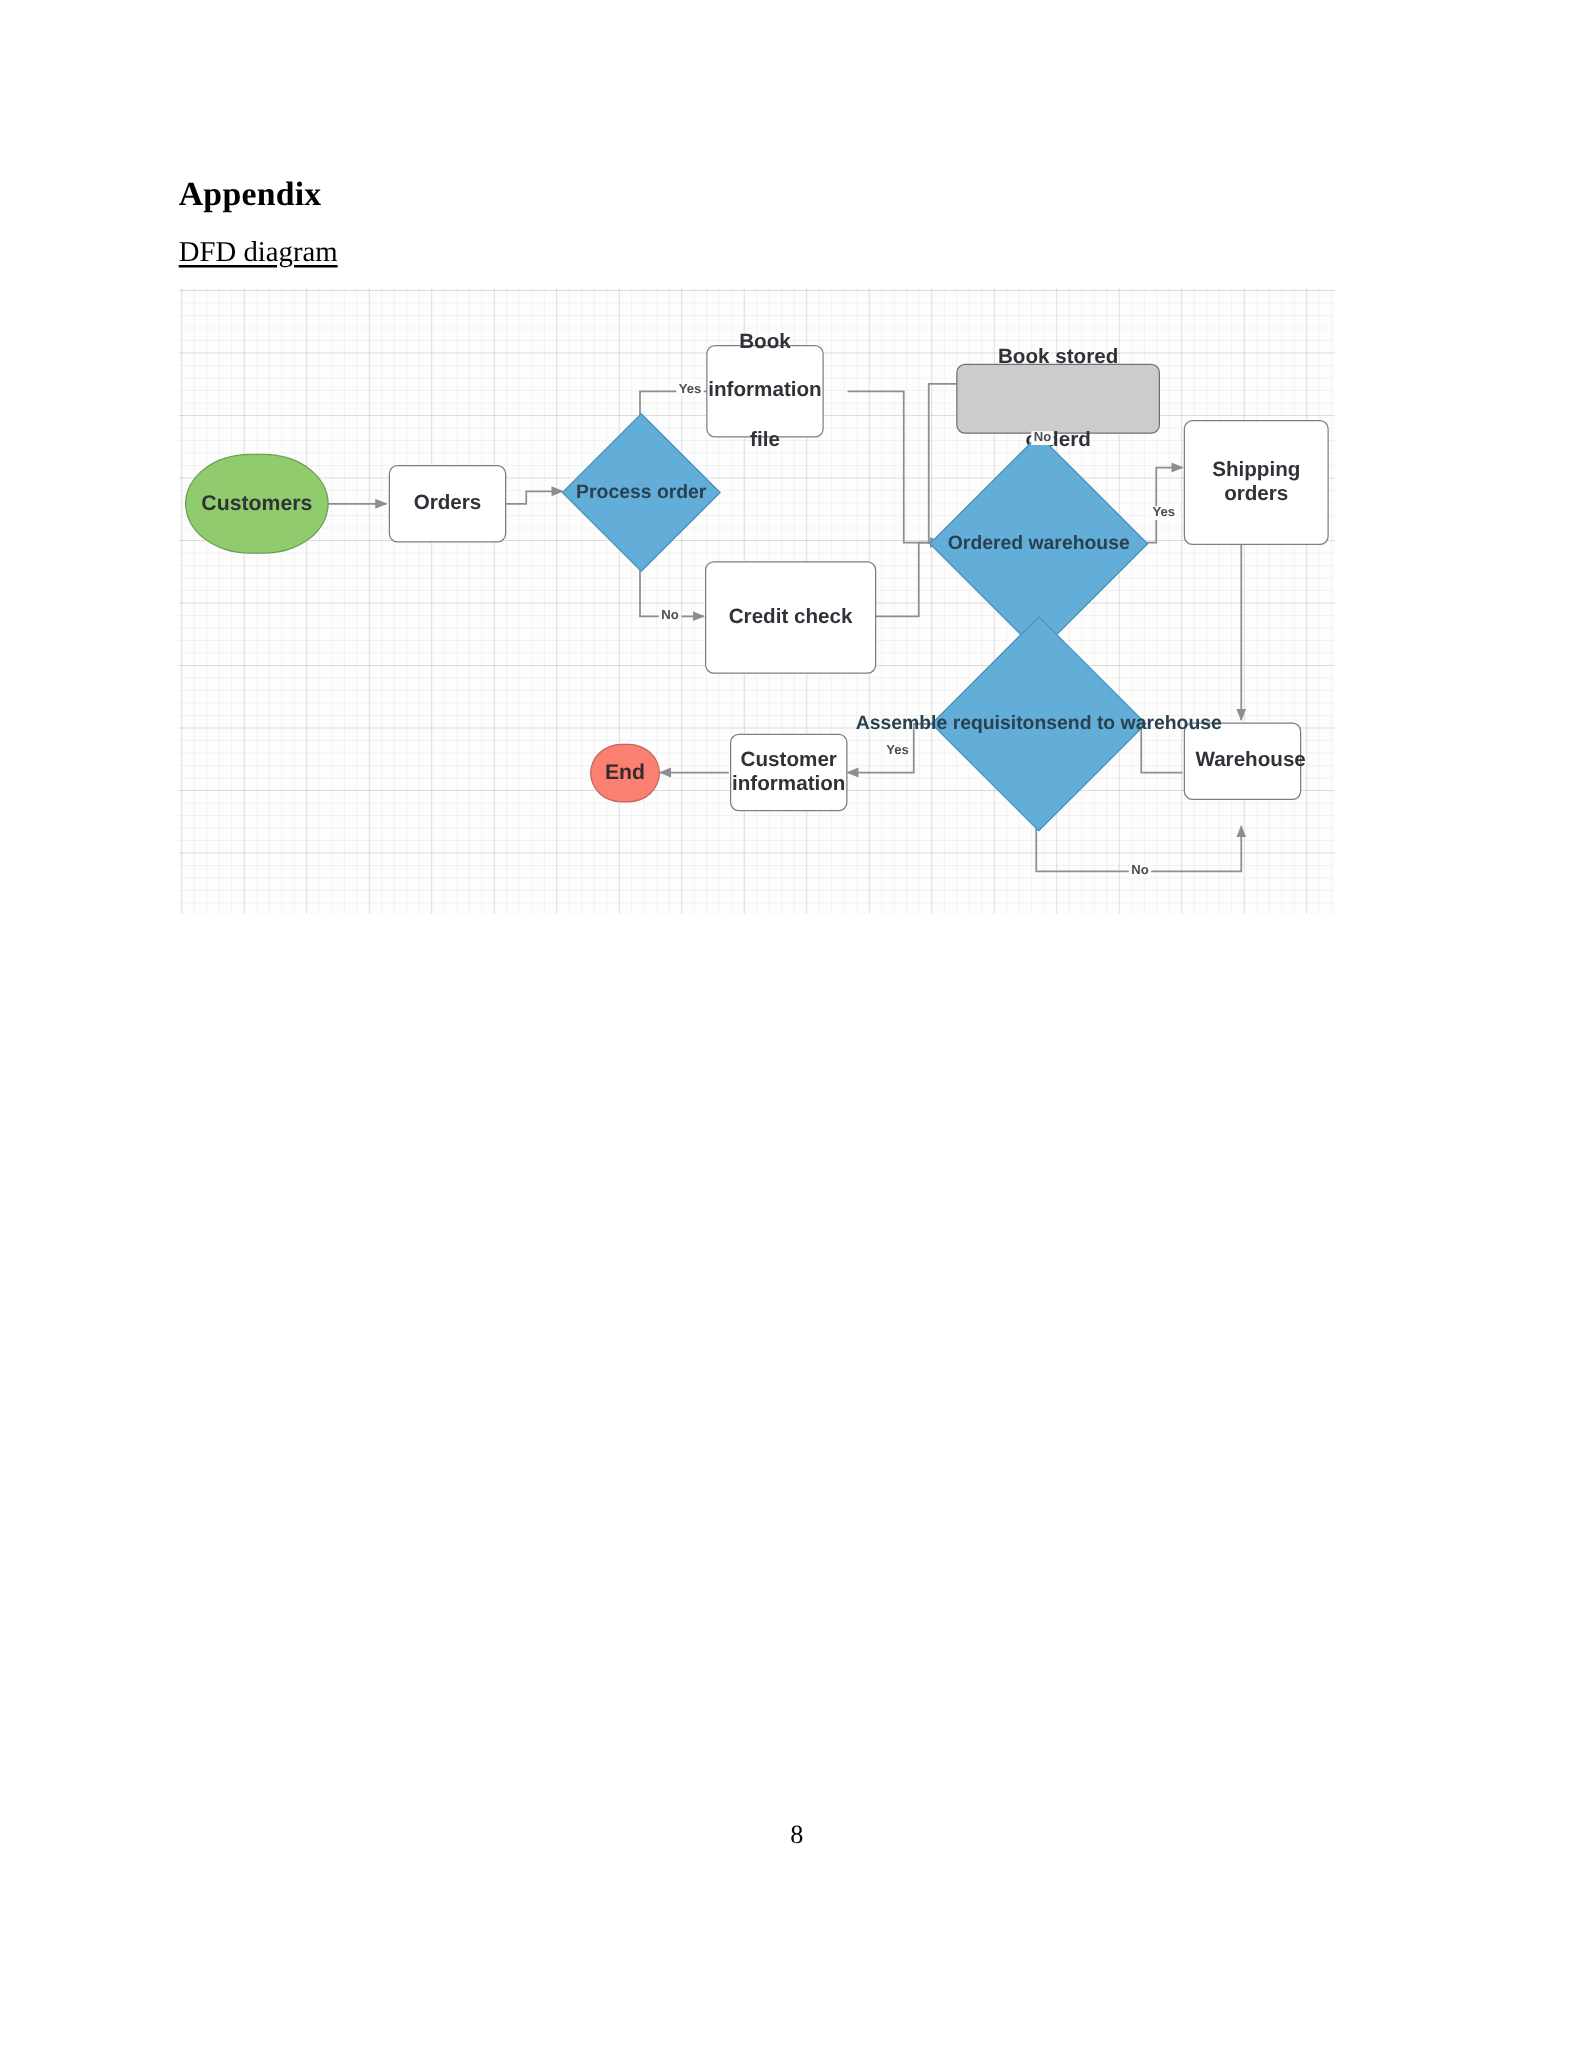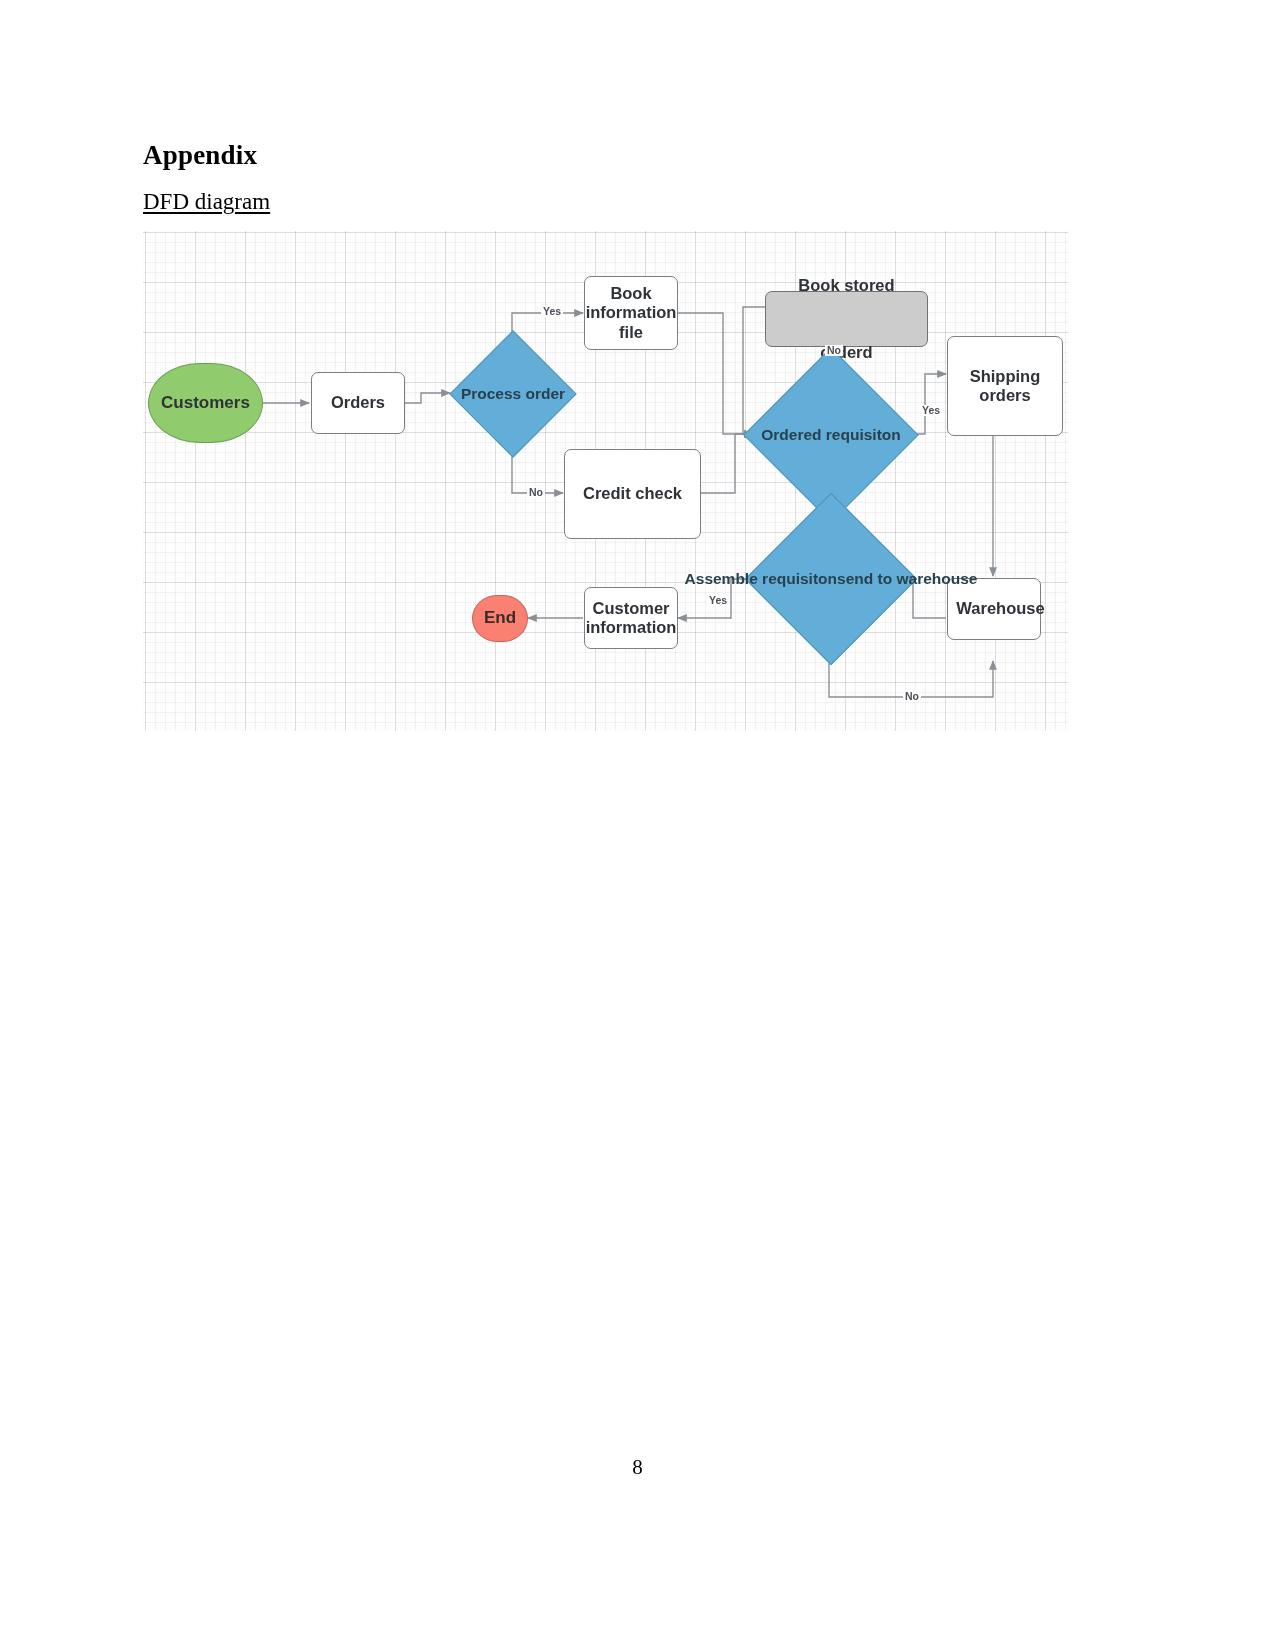--- a/index.html
+++ b/index.html
@@ -204,38 +204,38 @@
 
     <div class="node node-rect" style="left:168px; top:141px; width:94px; height:62px;">
       <span>Orders</span>
     </div>
 
     <div class="node node-diamond" style="left:325px; top:118px; width:90px; height:90px;">
       <span class="diamond-shape"></span>
       <span class="diamond-label">Process order</span>
     </div>
 
-    <div class="node node-rect" style="left:441px; top:45px; width:94px; height:74px; flex-direction:column;">
+    <div class="node node-rect" style="left:422px; top:45px; width:94px; height:74px; flex-direction:column;gap:20px;">
       <span>Book</span>
       <span>information</span>
       <span>file</span>
     </div>
 
     <div class="node node-rect" style="left:421px; top:218px; width:137px; height:90px;">
       <span>Credit check</span>
     </div>
 
     <div class="node node-rect gray" style="left:622px; top:60px; width:163px; height:56px; flex-direction:column;gap:47px;">
       <span>Book stored</span>
       <span>orderd</span>
     </div>
 
     <div class="node node-diamond" style="left:626px; top:142px; width:124px; height:124px;">
       <span class="diamond-shape"></span>
-      <span class="diamond-label">Ordered requisiton</span>
+      <span class="diamond-label">Ordered warehouse</span>
     </div>
 
     <div class="node node-rect" style="left:804px; top:105px; width:116px; height:100px; flex-direction:column;">
       <span>Shipping</span>
       <span>orders</span>
     </div>
 
     <div class="node node-diamond" style="left:627px; top:287px; width:122px; height:122px; flex-direction:row;">
       <span class="diamond-shape"></span>
       <span class="diamond-label">Assemble requisiton</span>

